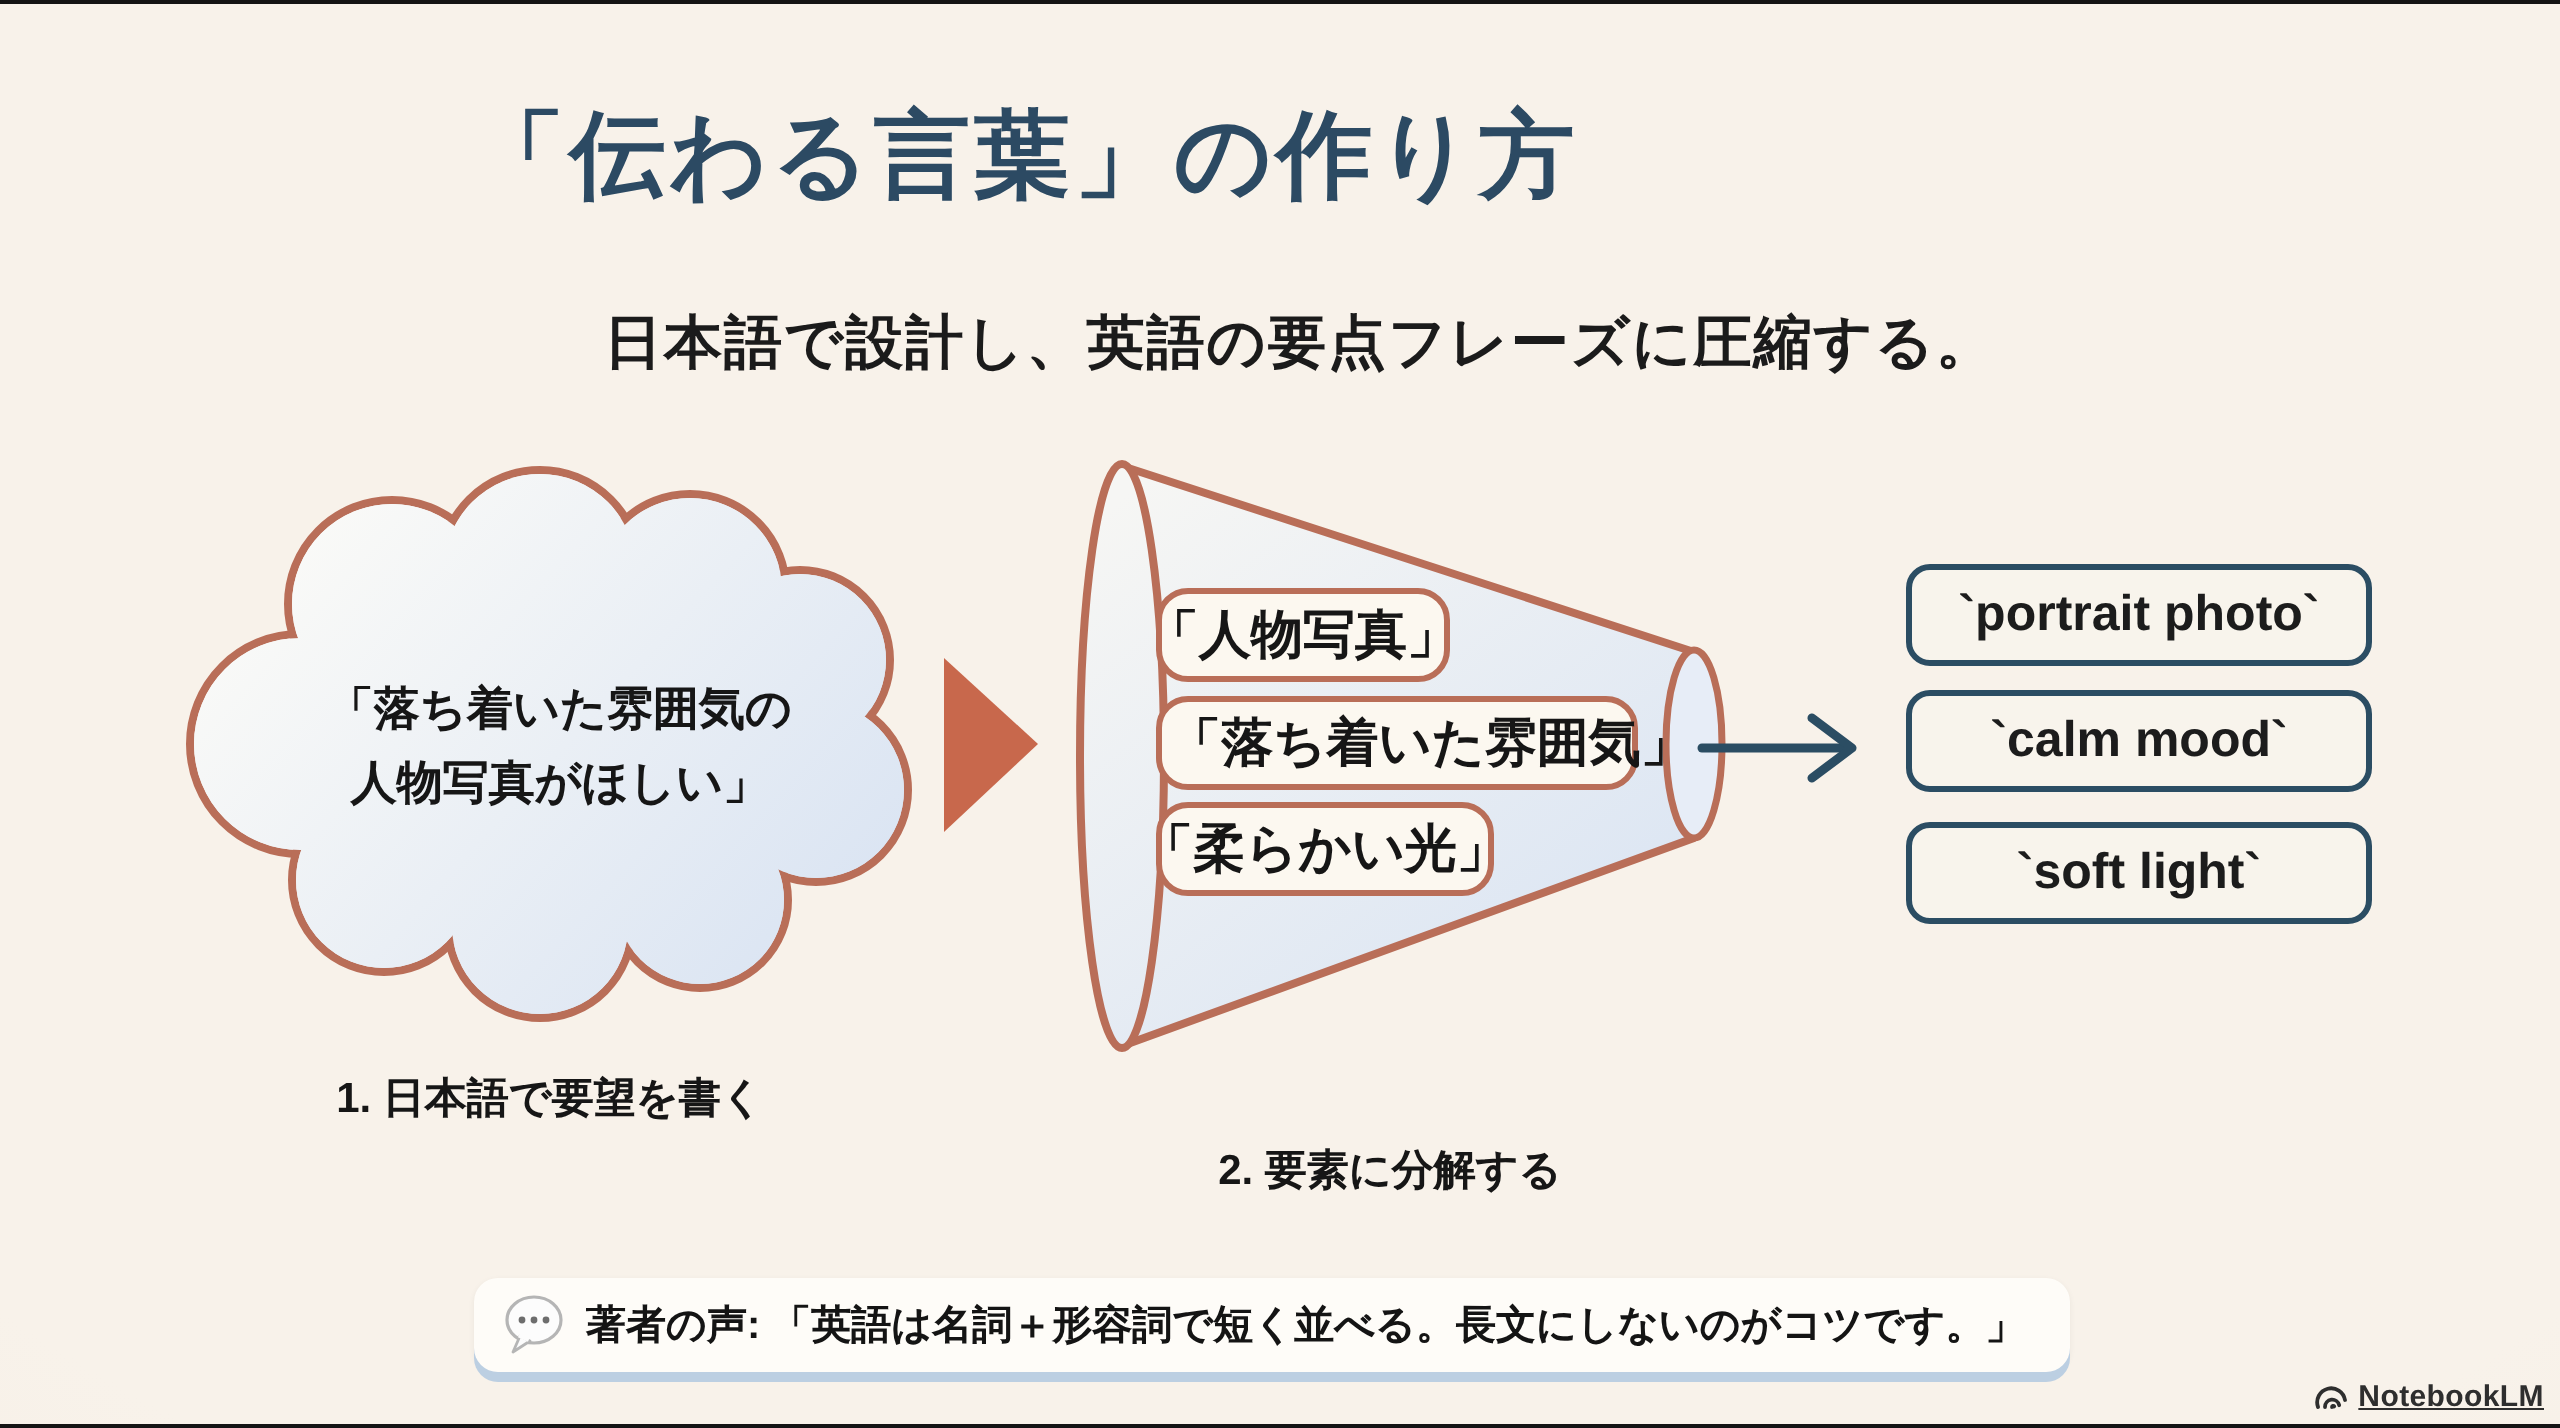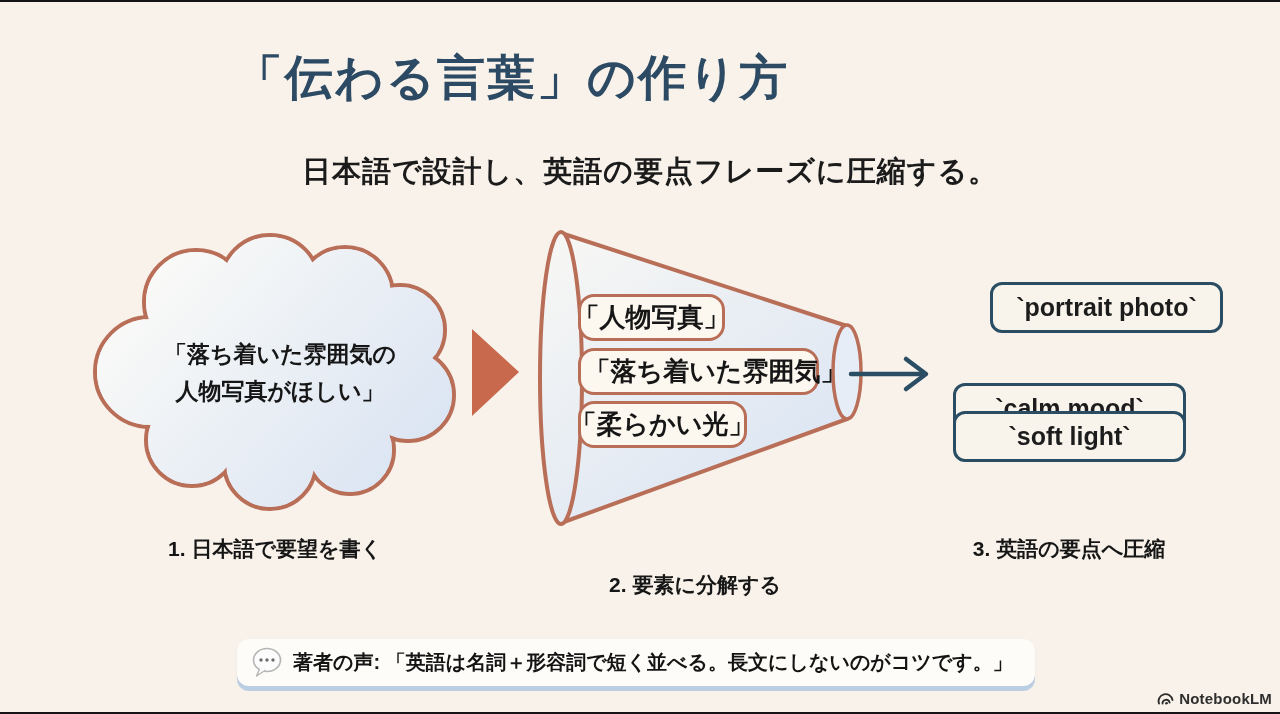--- a/index.html
+++ b/index.html
@@ -37,22 +37,22 @@
   .pill.p1{left:578px;top:294px;width:147px;}
   .pill.p2{left:578px;top:348px;width:241px;padding-left:34px;}
   .pill.p3{left:578px;top:401px;width:169px;}
 
   .outbox{
     position:absolute;box-sizing:border-box;left:953px;width:233px;height:51px;
     border:3px solid #2b4d63;border-radius:12px;background:#f8f4ec;
     display:flex;align-items:center;justify-content:center;
     font-size:25px;font-weight:600;color:#1c1c1c;white-space:nowrap;
   }
-  .outbox.o1{top:282px;margin-left:37px;}
-  .outbox.o2{top:345px;margin-top:38px;}
+  .outbox.o1{top:282px;}
+  .outbox.o2{top:345px;}
   .outbox.o3{top:411px;}
 
   .step-label{
     position:absolute;top:535px;width:400px;text-align:center;
     font-size:21px;font-weight:600;color:#161616;white-space:nowrap;
   }
   .step-label.s1{left:75px;}
   .step-label.s2{left:495px;margin-top:36px;}
   .step-label.s3{left:869px;}
 
@@ -60,20 +60,21 @@
     position:absolute;left:237px;top:621px;width:798px;height:47px;
     box-sizing:border-box;background:#fefcf8;border-radius:12px;
     box-shadow:0 5px 0 #bccfe2, 0 1px 3px rgba(0,0,0,0.06);
     display:flex;align-items:center;gap:10px;padding:0 14px;margin-top:18px;
   }
   .callout-text{font-size:20px;font-weight:600;color:#141414;white-space:nowrap;}
 
   .brand{
     position:absolute;right:8px;bottom:7px;display:flex;align-items:center;gap:4px;
     color:#2e2e2e;
+    text-decoration:underline;
   }
   .brand-text{font-size:15px;font-weight:600;letter-spacing:0.2px;}
 </style>
 </head>
 <body>
 
 <div class="stage">
   <div class="edge top"></div>
 
   <div class="title">「伝わる言葉」の作り方</div>
@@ -141,21 +142,20 @@
   <div class="pill p1">「人物写真」</div>
   <div class="pill p2">「落ち着いた雰囲気」</div>
   <div class="pill p3">「柔らかい光」</div>
 
   <div class="outbox o1">`portrait photo`</div>
   <div class="outbox o2">`calm mood`</div>
   <div class="outbox o3">`soft light`</div>
 
   <div class="step-label s1">1. 日本語で要望を書く</div>
   <div class="step-label s2">2. 要素に分解する</div>
-  <div class="step-label s3">3. 英語の要点へ圧縮</div>
 
   <div class="callout">
     <svg width="32" height="34" viewBox="0 0 32 34">
       <ellipse cx="16" cy="14" rx="13.5" ry="11.5" fill="#fcfcfc" stroke="#b5b5b5" stroke-width="1.6"></ellipse>
       <path d="M 9 22 L 5.5 30 L 14 24.5 Z" fill="#fcfcfc" stroke="#b5b5b5" stroke-width="1.4" stroke-linejoin="round"></path>
       <path d="M 8.5 21.5 L 13.5 23.8" stroke="#fcfcfc" stroke-width="2.5"></path>
       <circle cx="10" cy="14" r="1.7" fill="#6d6d6d"></circle>
       <circle cx="16" cy="14" r="1.7" fill="#6d6d6d"></circle>
       <circle cx="22" cy="14" r="1.7" fill="#6d6d6d"></circle>
     </svg>

